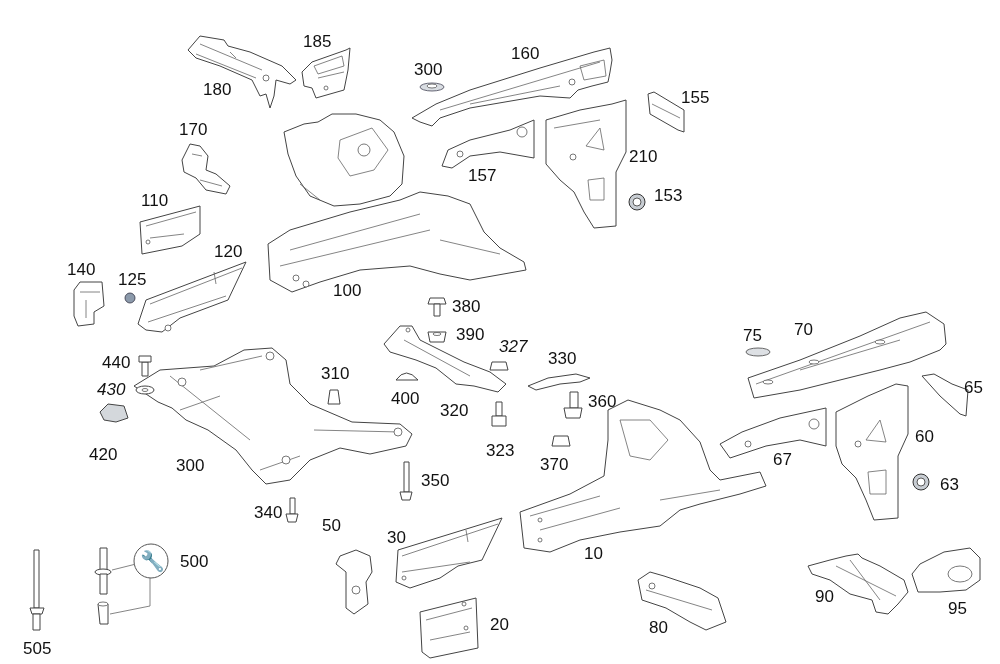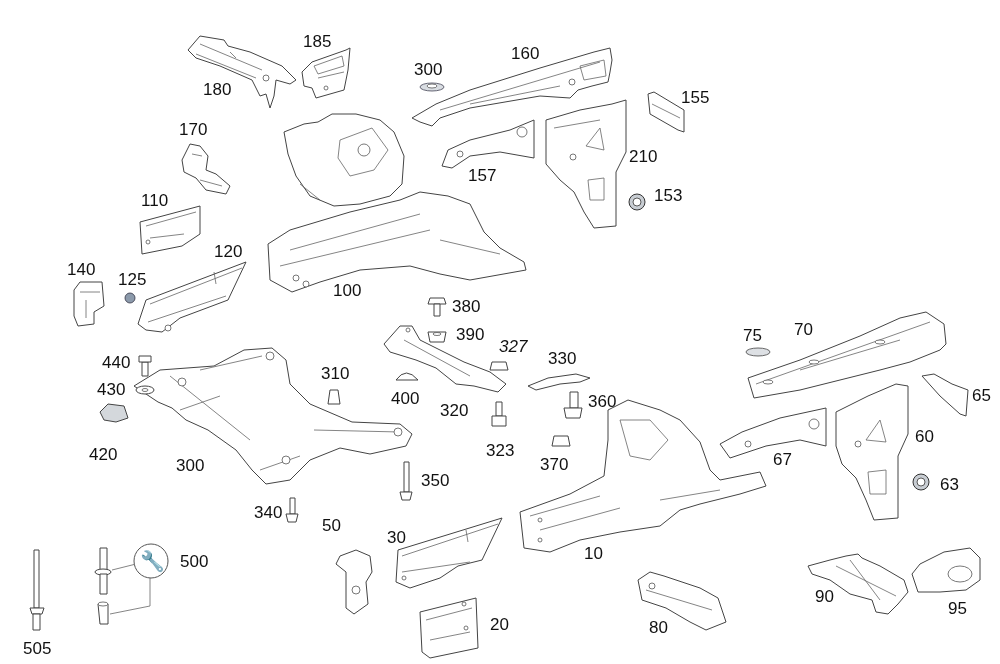--- a/index.html
+++ b/index.html
@@ -281,25 +281,25 @@
 <span class="lbl" style="left:118px;top:271px;">125</span>
 <span class="lbl" style="left:333px;top:282px;">100</span>
 <span class="lbl" style="left:452px;top:298px;">380</span>
 <span class="lbl" style="left:456px;top:326px;">390</span>
 <span class="lbl" style="left:499px;top:338px;font-style:italic;">327</span>
 <span class="lbl" style="left:548px;top:350px;">330</span>
 <span class="lbl" style="left:743px;top:327px;">75</span>
 <span class="lbl" style="left:794px;top:321px;">70</span>
 <span class="lbl" style="left:102px;top:354px;">440</span>
 <span class="lbl" style="left:321px;top:365px;">310</span>
-<span class="lbl" style="left:97px;top:381px;">430</span>
+<span class="lbl" style="left:97px;top:381px;font-style:italic;">430</span>
 <span class="lbl" style="left:391px;top:390px;">400</span>
 <span class="lbl" style="left:440px;top:402px;">320</span>
 <span class="lbl" style="left:588px;top:393px;">360</span>
-<span class="lbl" style="left:964px;top:387px;margin-left:8px;">65</span>
+<span class="lbl" style="left:964px;top:379px;">65</span>
 <span class="lbl" style="left:89px;top:446px;">420</span>
 <span class="lbl" style="left:486px;top:442px;">323</span>
 <span class="lbl" style="left:915px;top:428px;">60</span>
 <span class="lbl" style="left:773px;top:451px;">67</span>
 <span class="lbl" style="left:176px;top:450px;margin-top:7px;">300</span>
 <span class="lbl" style="left:540px;top:456px;">370</span>
 <span class="lbl" style="left:421px;top:472px;">350</span>
 <span class="lbl" style="left:940px;top:476px;">63</span>
 <span class="lbl" style="left:254px;top:504px;">340</span>
 <span class="lbl" style="left:322px;top:517px;">50</span>

